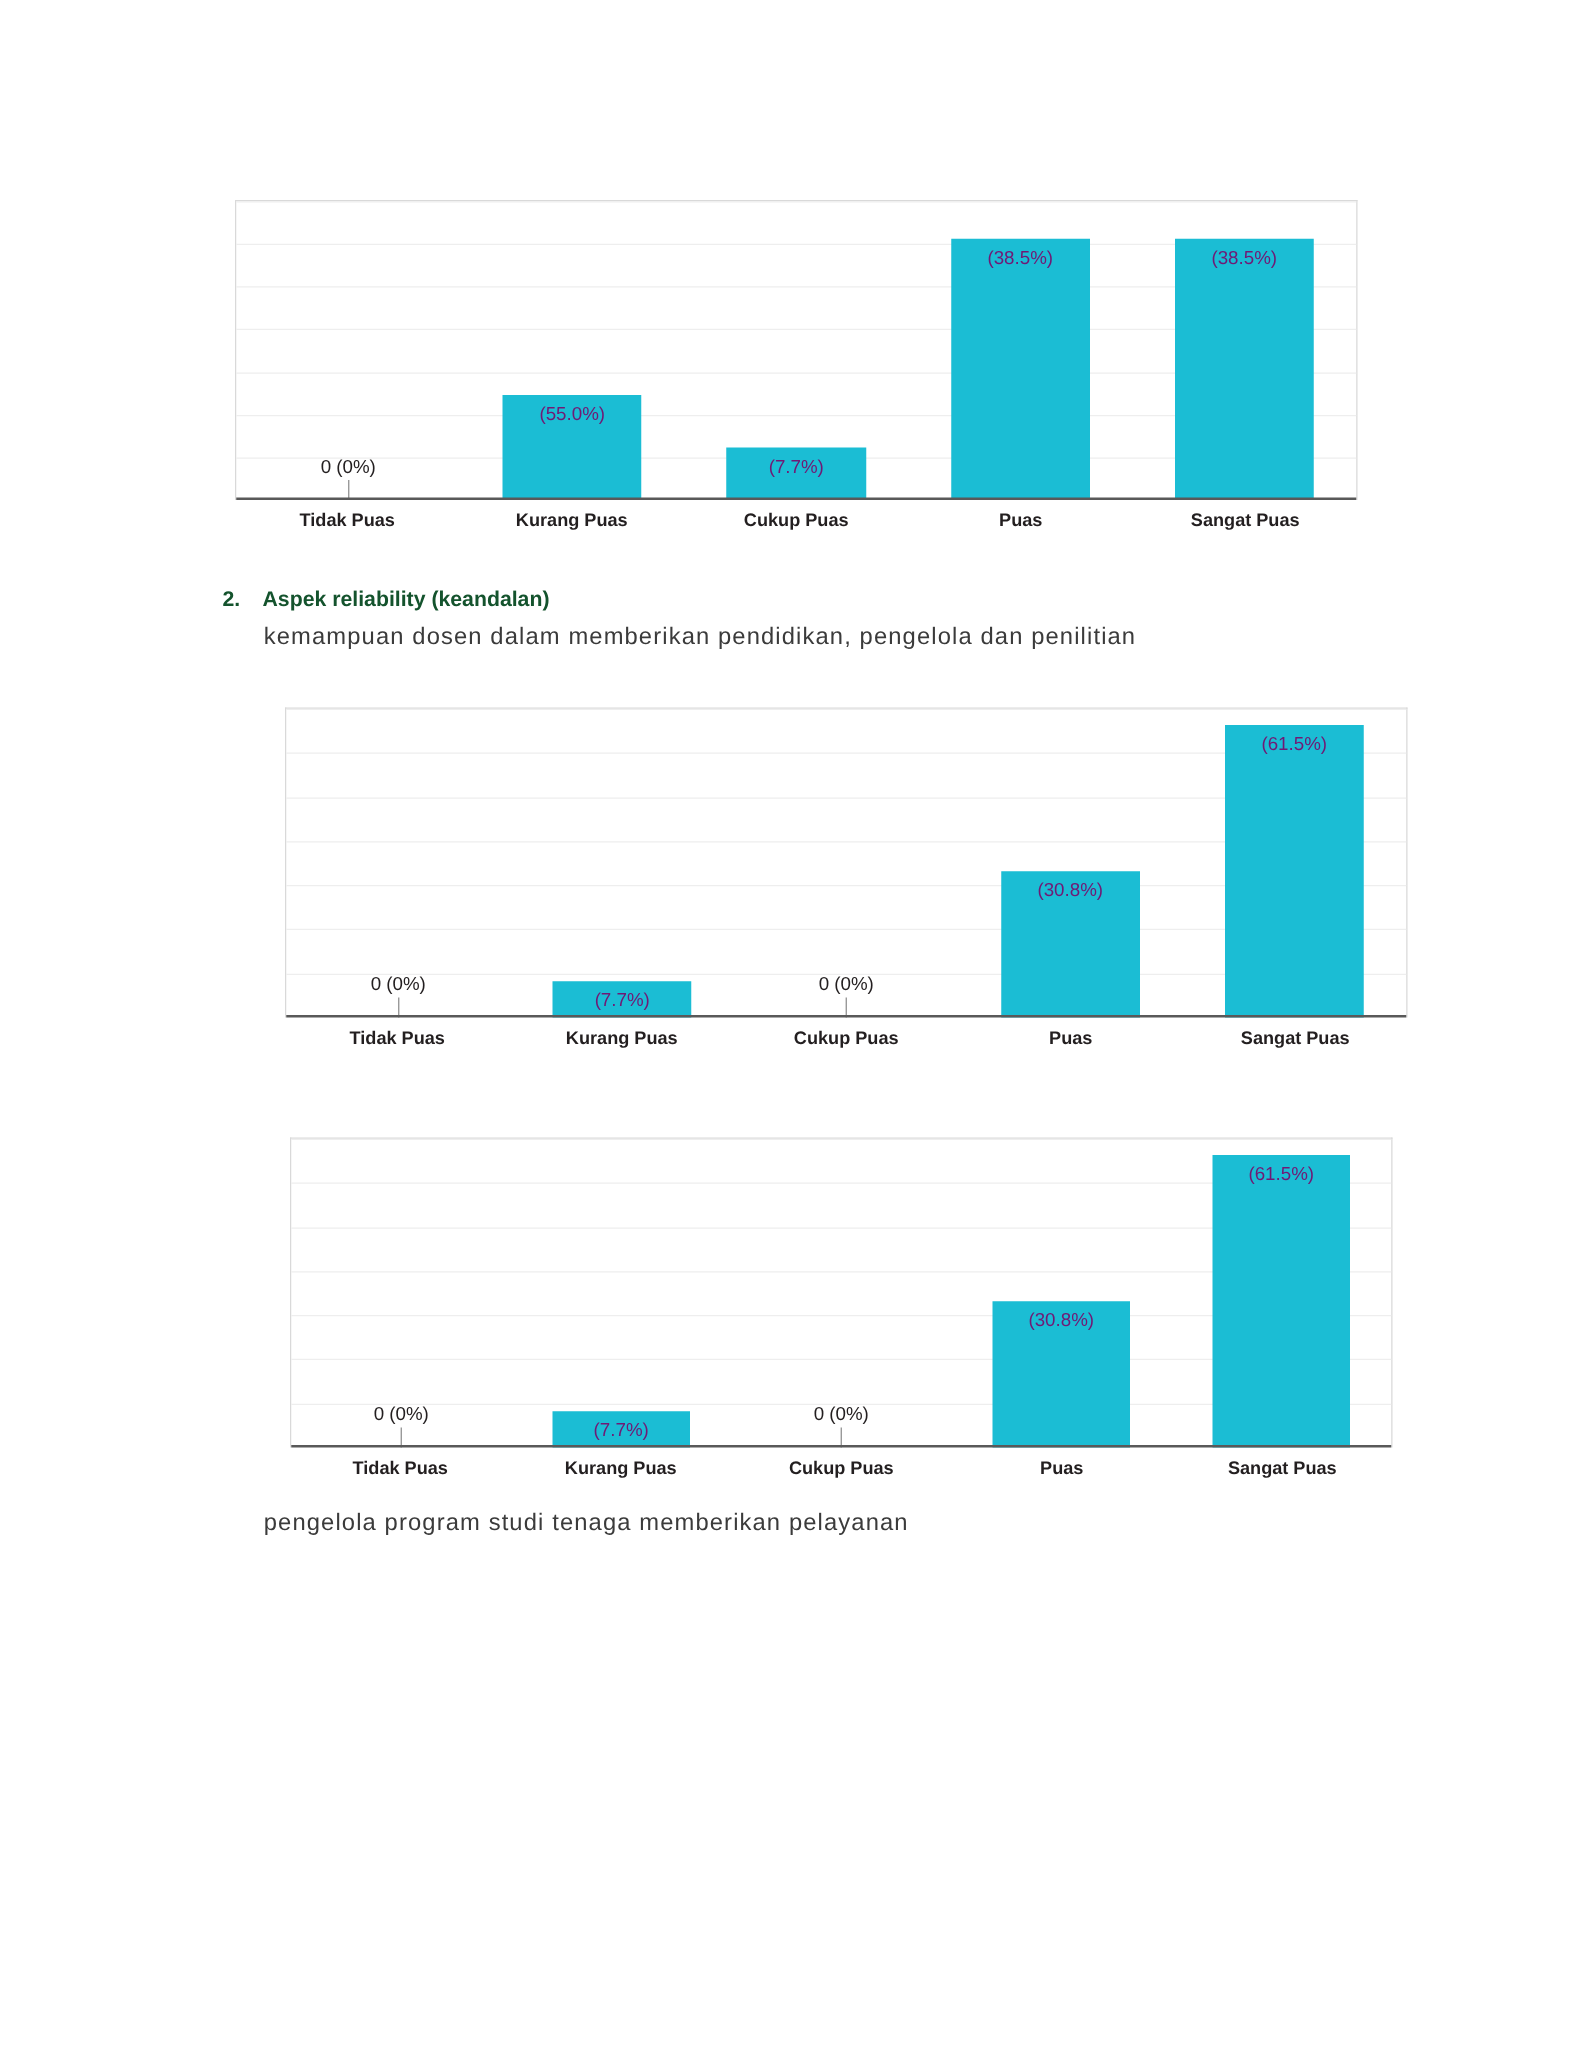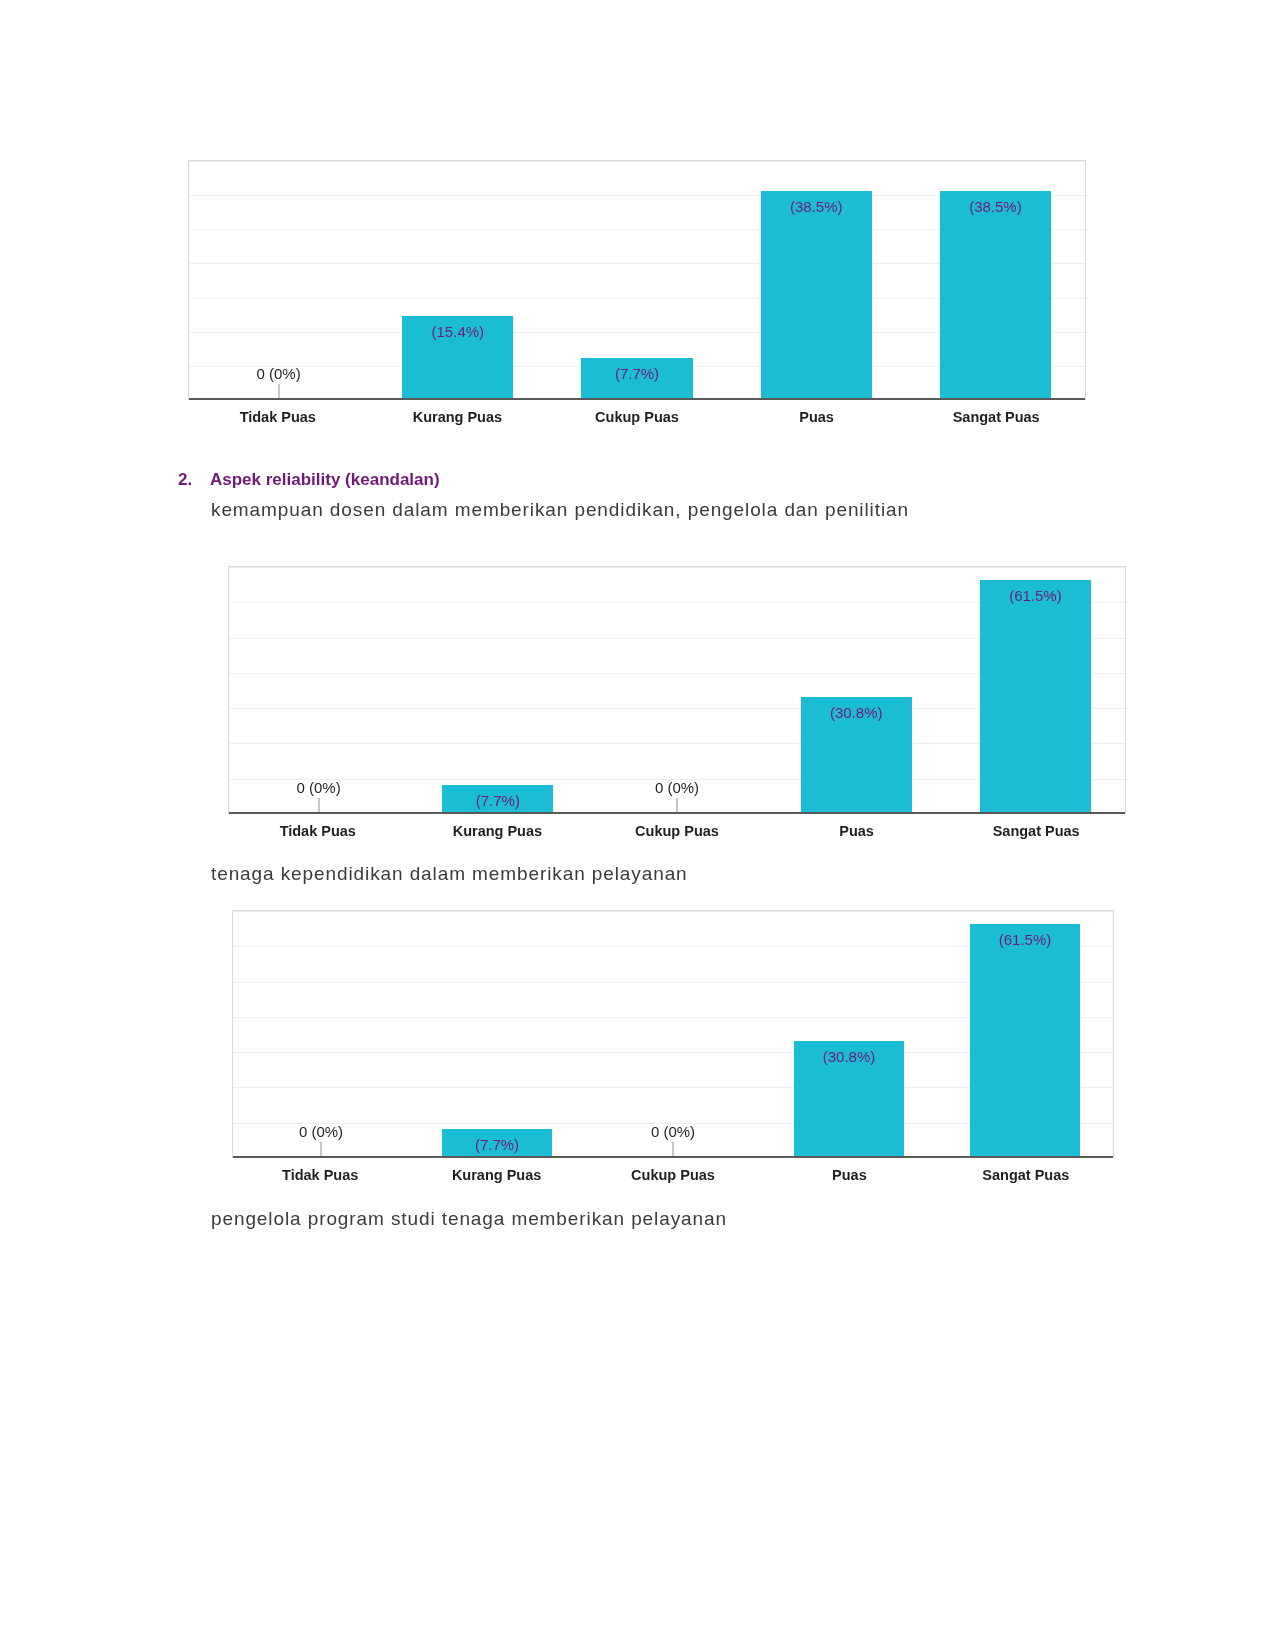--- a/index.html
+++ b/index.html
@@ -137,21 +137,21 @@
   #chart-satisfaction-3 .plot { height: 248px; }
 
   
   .section-heading {
     position: absolute;
     left: 178px;
     top: 470px;
     width: 900px;
     font-size: 17px;
     font-weight: bold;
-    color: #701a75;
+    color: #14532d;
     font-family: "Liberation Sans", sans-serif;
   }
   .section-heading .num {
     display: inline-block;
     width: 32px;
   }
   .body-text {
     position: absolute;
     font-size: 19px;
     line-height: 28px;
@@ -181,21 +181,21 @@
           <div class="gridline" style="top: 85.7143%;"></div>
         </div>
       <div class="bars">
           <div class="bar-slot">
             <div class="zero-label">0 (0%)</div>
             <div class="zero-tick"></div>
             <div class="bar zero" style="height: 0%; background: transparent;"></div>
           </div>
           <div class="bar-slot">
             <div class="bar" style="height: 35%; background: rgb(27, 189, 212);">
-              <div class="bar-label">(15.4%)</div>
+              <div class="bar-label">(55.0%)</div>
             </div>
           </div>
           <div class="bar-slot">
             <div class="bar" style="height: 17.5%; background: rgb(27, 189, 212);">
               <div class="bar-label">(7.7%)</div>
             </div>
           </div>
           <div class="bar-slot">
             <div class="bar" style="height: 87.5%; background: rgb(27, 189, 212);">
               <div class="bar-label">(38.5%)</div>
@@ -266,21 +266,20 @@
     </div>
     <div class="xaxis">
         <div class="xtick">Tidak Puas</div>
         <div class="xtick">Kurang Puas</div>
         <div class="xtick">Cukup Puas</div>
         <div class="xtick">Puas</div>
         <div class="xtick">Sangat Puas</div>
       </div>
   </div>
 
-  <div class="body-text" id="para-tenaga">tenaga kependidikan dalam memberikan pelayanan</div>
 
   <div class="chart" id="chart-satisfaction-3">
     <div class="plot">
       <div class="gridlines">
           <div class="gridline" style="top: 0%;"></div>
           <div class="gridline" style="top: 14.2857%;"></div>
           <div class="gridline" style="top: 28.5714%;"></div>
           <div class="gridline" style="top: 42.8571%;"></div>
           <div class="gridline" style="top: 57.1429%;"></div>
           <div class="gridline" style="top: 71.4286%;"></div>

